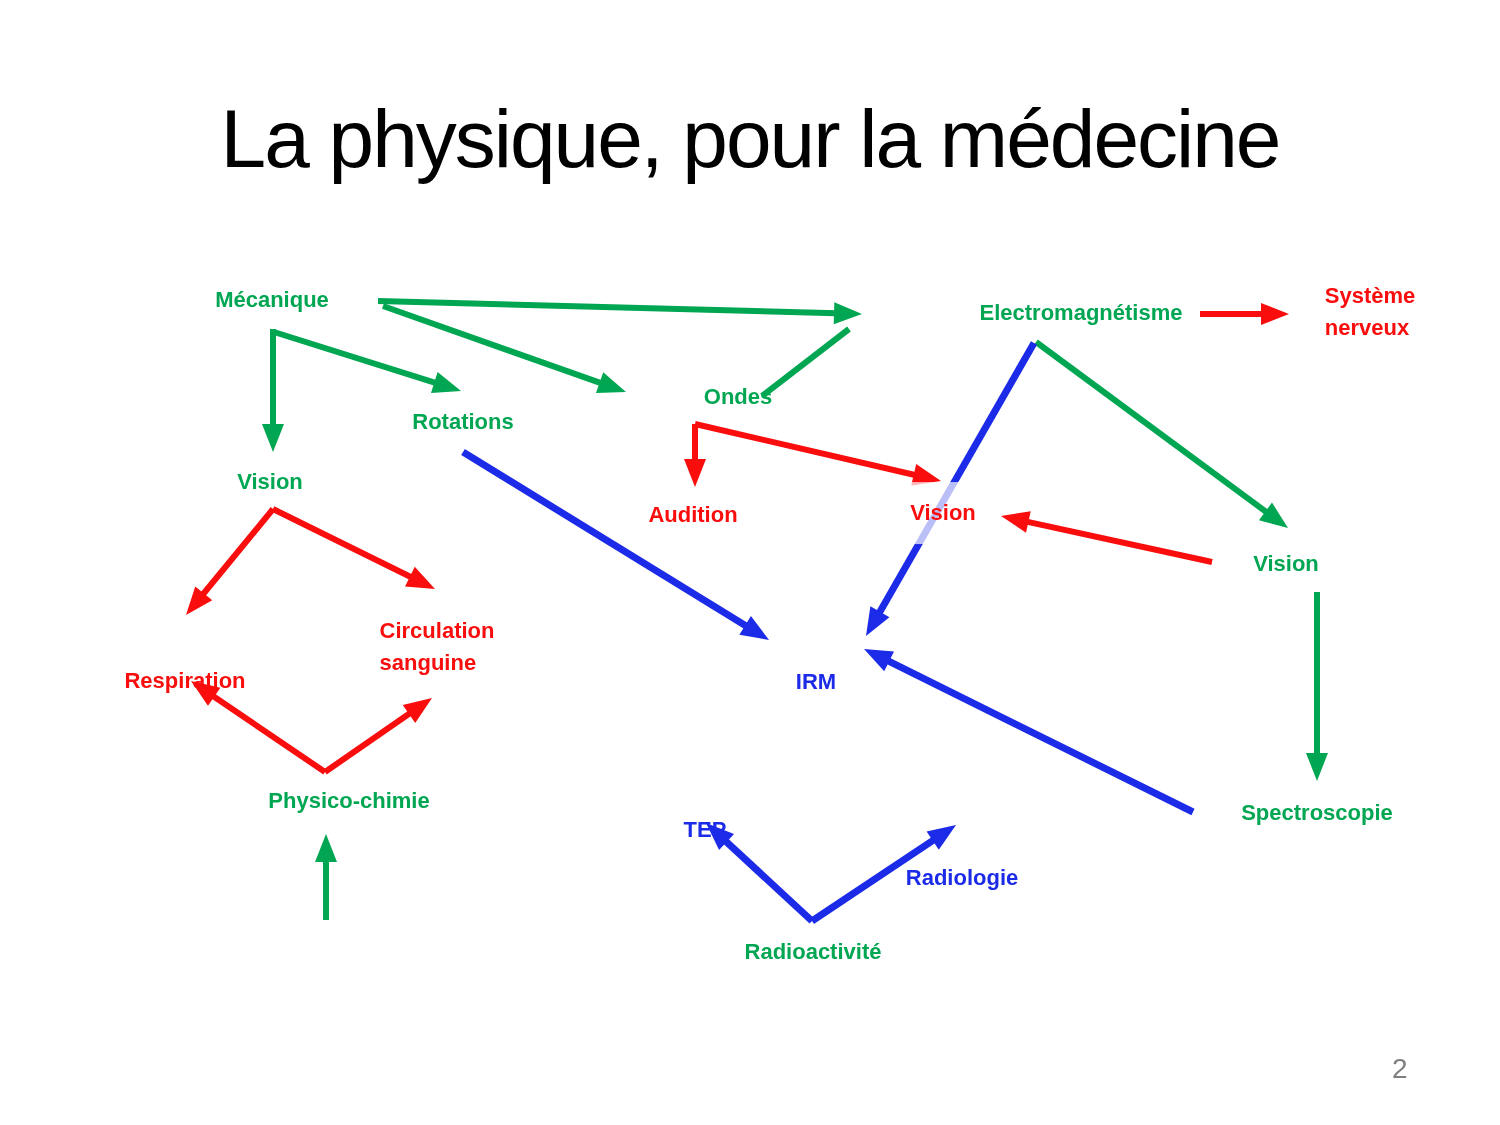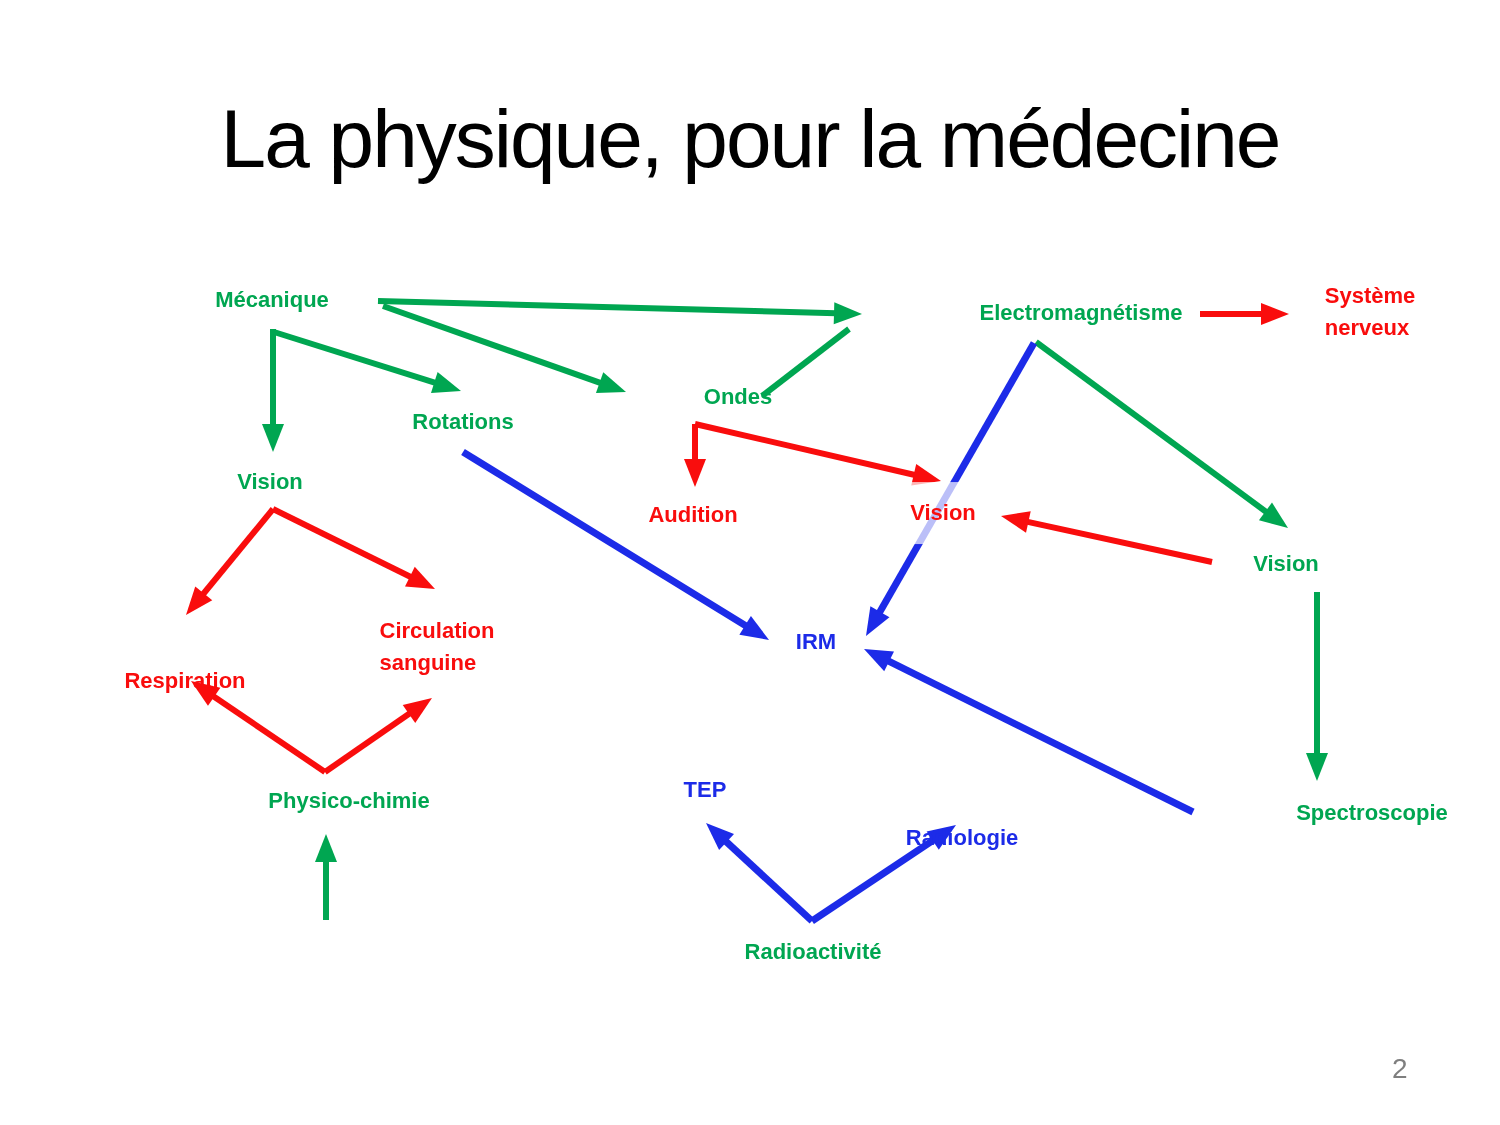--- a/index.html
+++ b/index.html
@@ -33,21 +33,21 @@
     transform: translate(-50%, -50%);
     font-size: 22px;
     font-weight: 700;
     line-height: 1.45;
     text-align: left;
     white-space: pre-line;
     z-index: 2;
   }
   .c-green { color: var(--green, #00A651); }
   .c-red   { color: var(--red, #F90D0D); }
-  .c-blue  { color: var(--blue, #1C2BE8); }
+  .c-blue  { color: var(--blue, #1C2BE8); margin-top: 40px; }
   .overlay-bg {
     background: rgba(255,255,255,0.70);
     padding: 15px 10px;
   }
   #page-number {
     position: absolute;
     left: 1392px;
     top: 1053px;
     font-size: 28px;
     color: var(--page-number-color, #7F7F7F);
@@ -156,18 +156,18 @@
   <div class="node c-red" style="left: 693px; top: 515px;">Audition</div>
   <div class="node c-red overlay-bg" style="left: 943px; top: 513px;">Vision</div>
   <div class="node c-green" style="left: 1286px; top: 564px;">Vision</div>
   <div class="node c-red" style="left: 185px; top: 681px;">Respiration</div>
   <div class="node c-red" style="left: 437px; top: 647px;">Circulation
 sanguine</div>
   <div class="node c-blue" style="left: 816px; top: 642px;">IRM</div>
   <div class="node c-green" style="left: 325px; top: 801px; margin-left: 24px;">Physico-chimie</div>
   <div class="node c-blue" style="left: 705px; top: 790px;">TEP</div>
   <div class="node c-blue" style="left: 962px; top: 838px;">Radiologie</div>
-  <div class="node c-green" style="left: 1372px; top: 813px;">Spectroscopie</div>
+  <div class="node c-green" style="left: 1317px; top: 813px;">Spectroscopie</div>
   <div class="node c-green" style="left: 813px; top: 952px;">Radioactivité</div>
 
   <div id="page-number">2</div>
 
 </div>
 
 </body></html>

